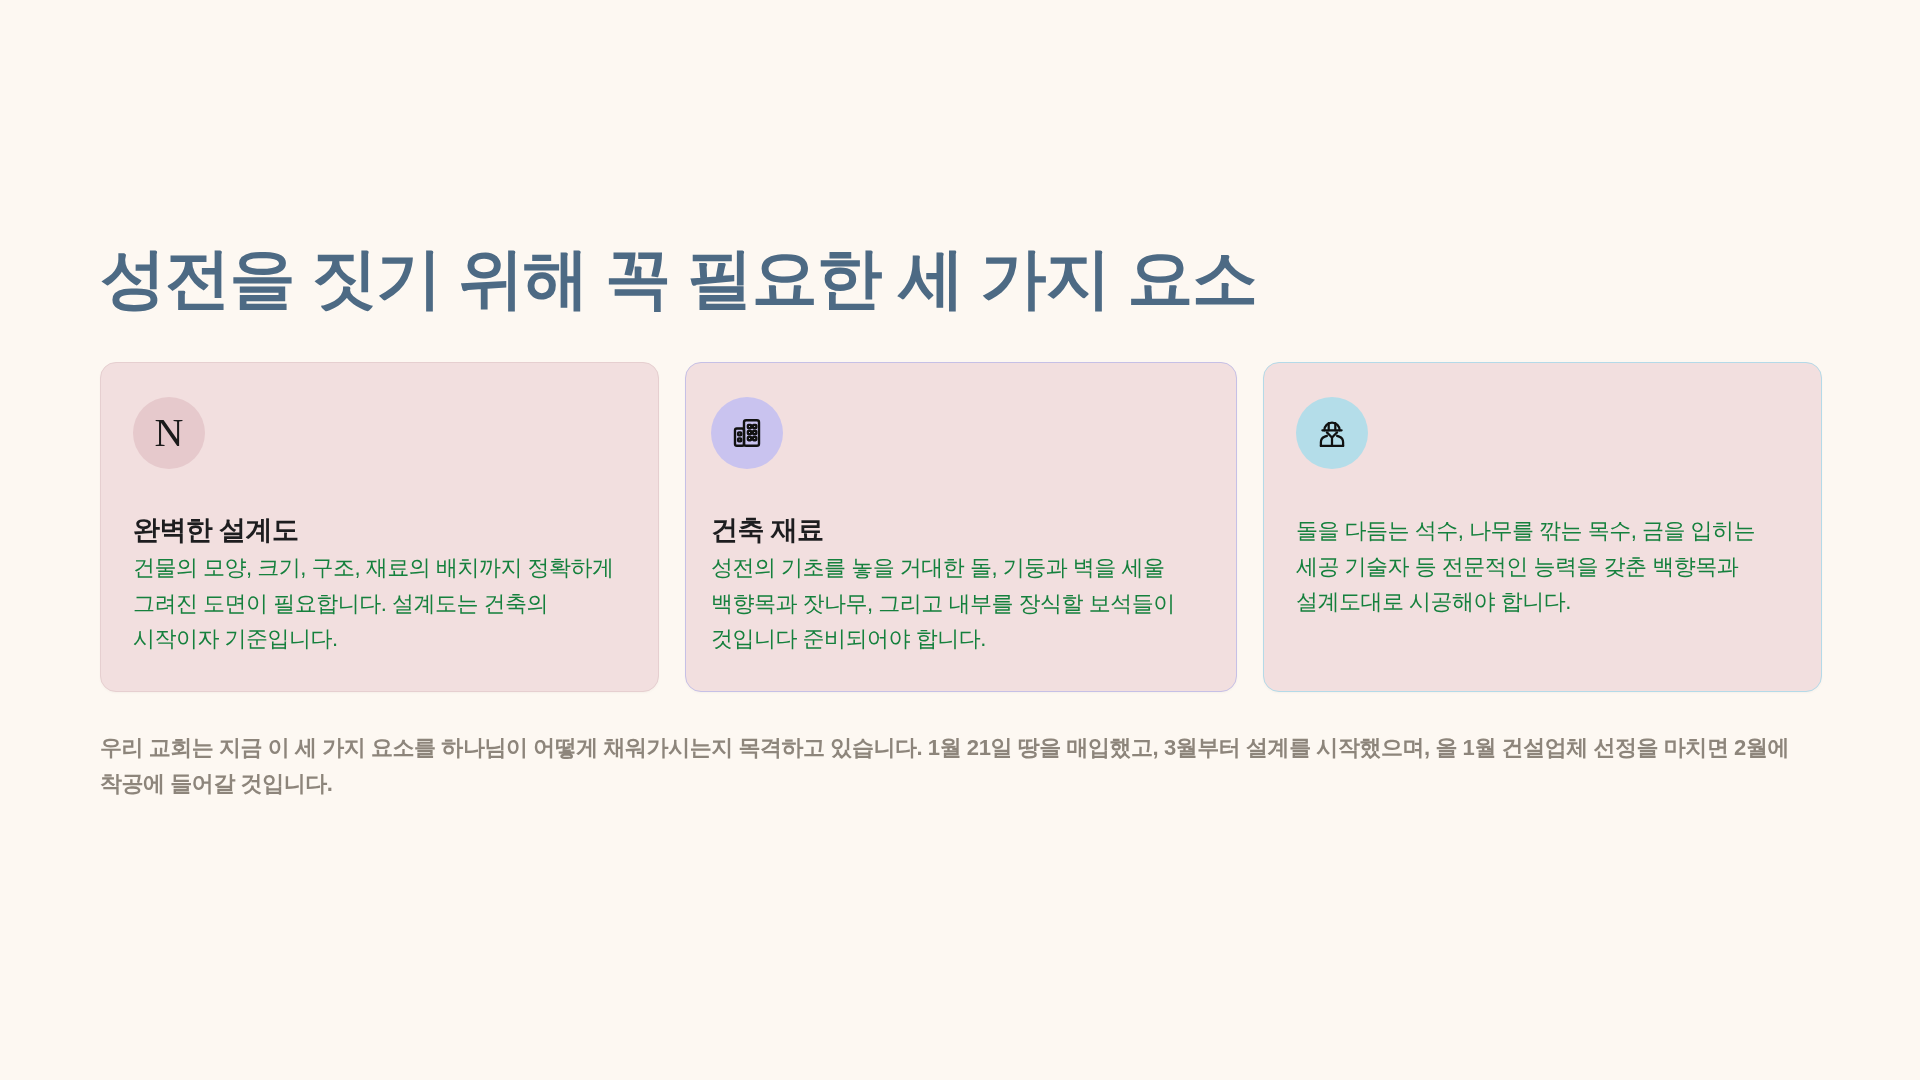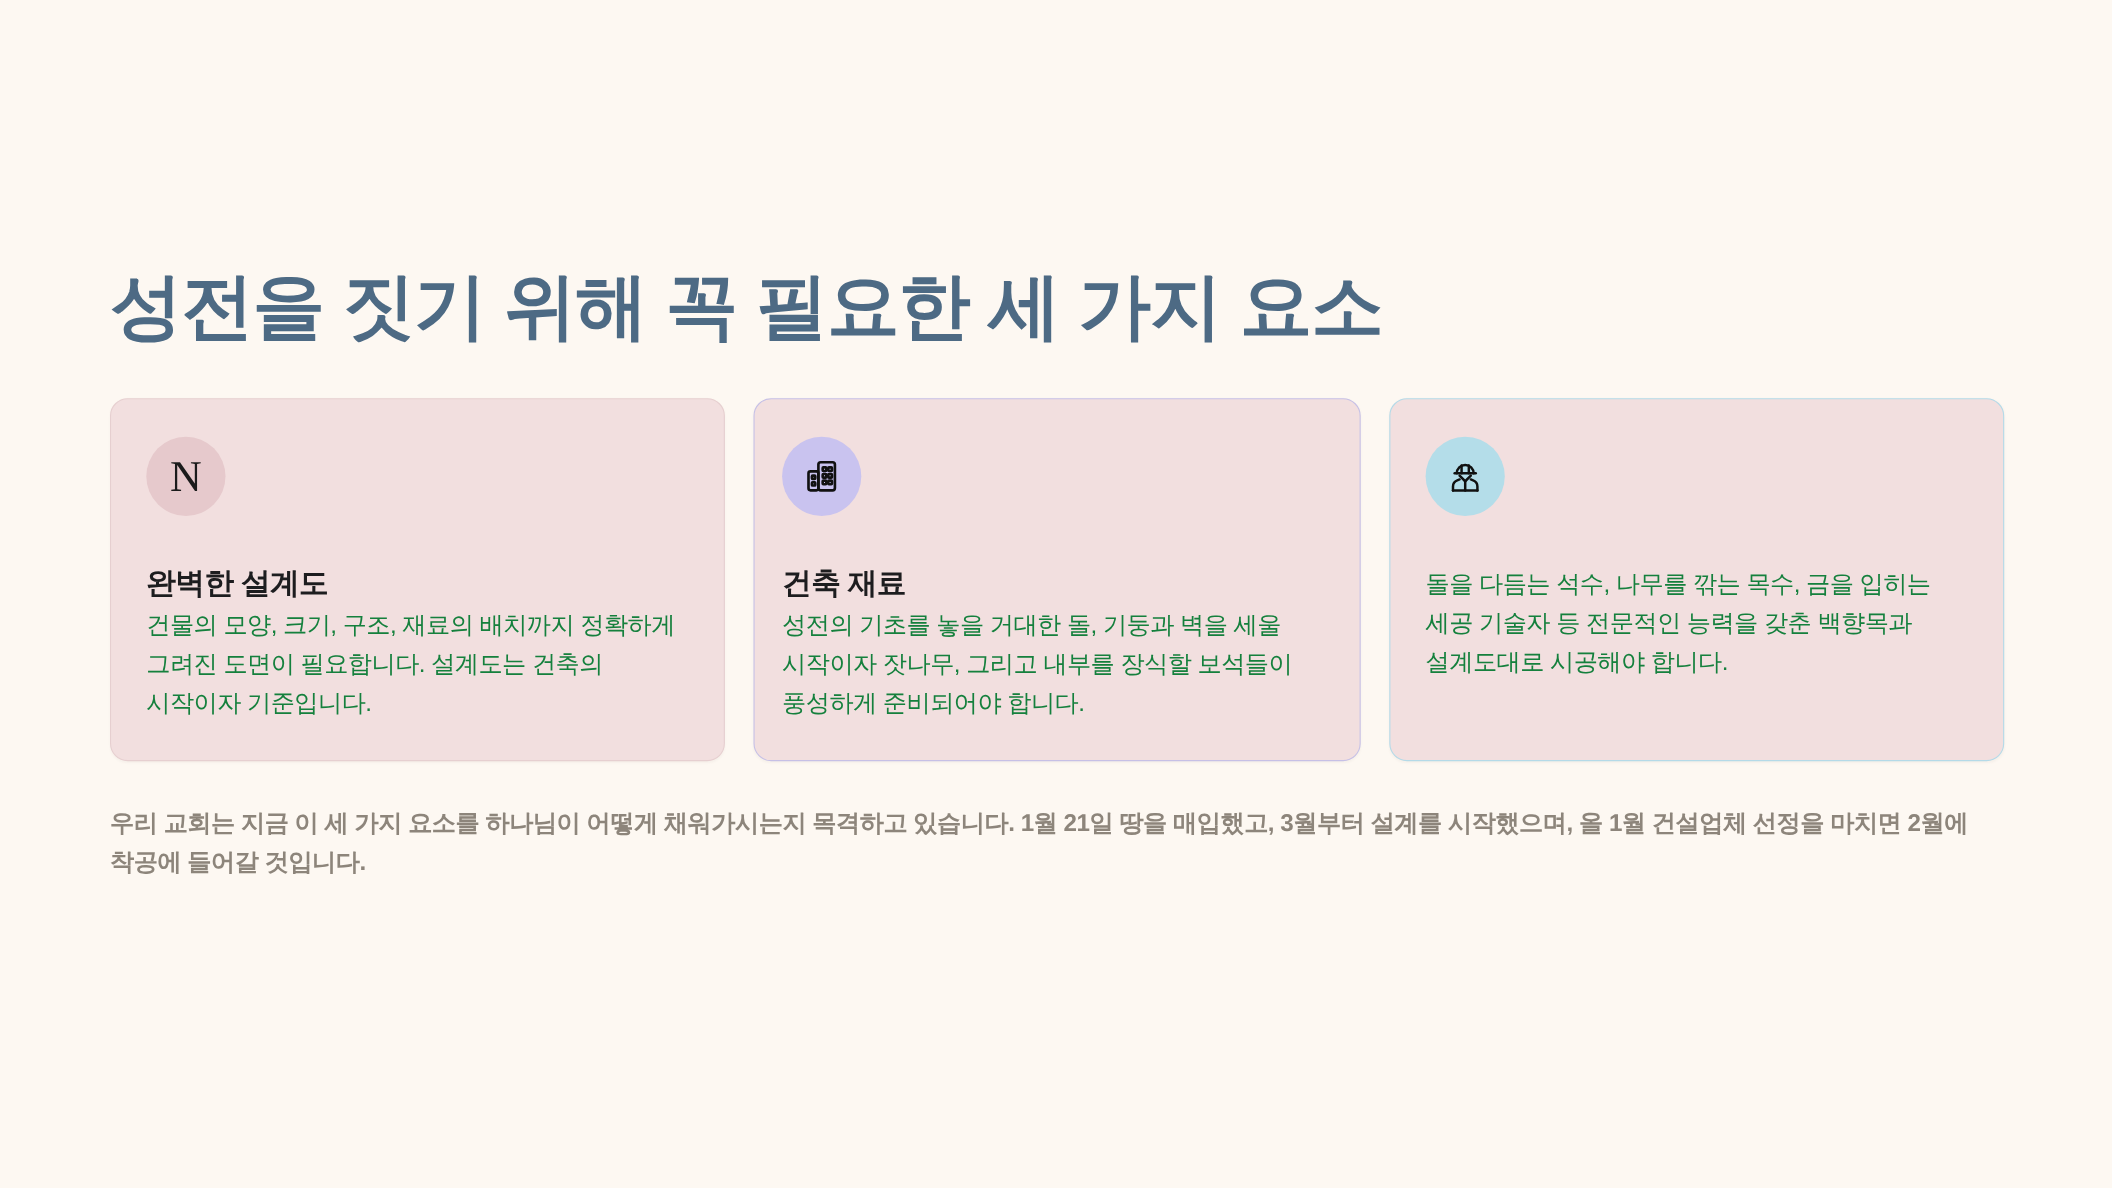--- a/index.html
+++ b/index.html
@@ -146,21 +146,21 @@
             <rect x="16" y="6.6" width="2.2" height="2.2" rx="0.4"></rect>
             <rect x="12.6" y="10.6" width="2.2" height="2.2" rx="0.4"></rect>
             <rect x="16" y="10.6" width="2.2" height="2.2" rx="0.4"></rect>
             <rect x="12.6" y="14.6" width="2.2" height="2.2" rx="0.4"></rect>
             <rect x="16" y="14.6" width="2.2" height="2.2" rx="0.4"></rect>
             <rect x="6.1" y="11.6" width="2" height="2" rx="0.4"></rect>
             <rect x="6.1" y="15.6" width="2" height="2" rx="0.4"></rect>
           </svg>
         </div>
         <div class="card-title">건축 재료</div>
-        <div class="card-desc">성전의 기초를 놓을 거대한 돌, 기둥과 벽을 세울 시작이자 잣나무, 그리고 내부를 장식할 보석들이 풍성하게 준비되어야 합니다.</div>
+        <div class="card-desc">성전의 기초를 놓을 거대한 돌, 기둥과 벽을 세울 백향목과 잣나무, 그리고 내부를 장식할 보석들이 것입니다 준비되어야 합니다.</div>
       </div>
 
       <div class="card card--workers">
         <div class="card-icon card-icon--workers">
           <svg width="36" height="36" viewBox="0 0 24 24" fill="none" stroke="#111" stroke-width="1.5" stroke-linecap="round" stroke-linejoin="round">
             <path d="M5.6 10.2h12.8"></path>
             <path d="M6.9 10.2a5.1 5.1 0 0 1 10.2 0"></path>
             <path d="M9.8 5.4v4.8"></path>
             <path d="M14.2 5.4v4.8"></path>
             <path d="M8.6 11.6 12 15l3.4-3.4"></path>

